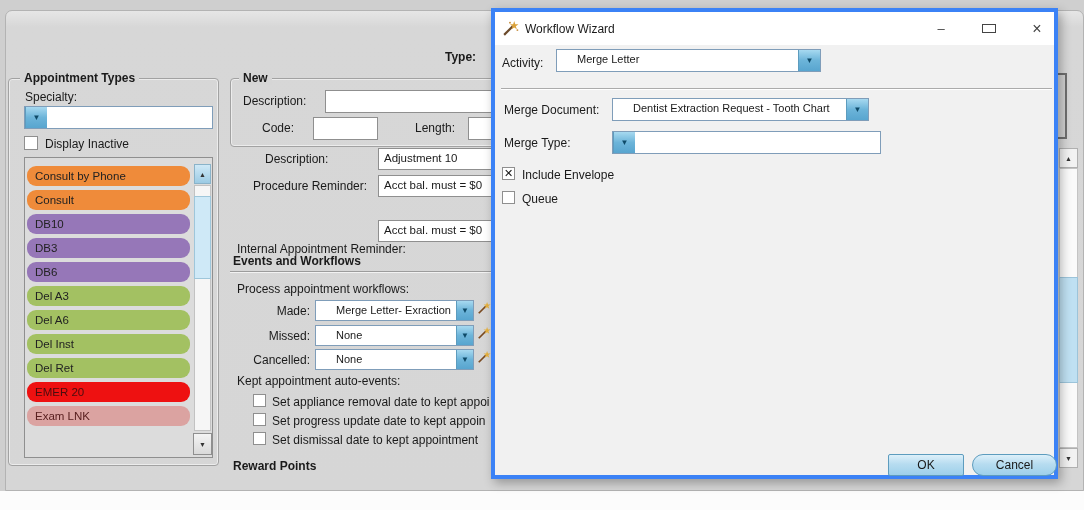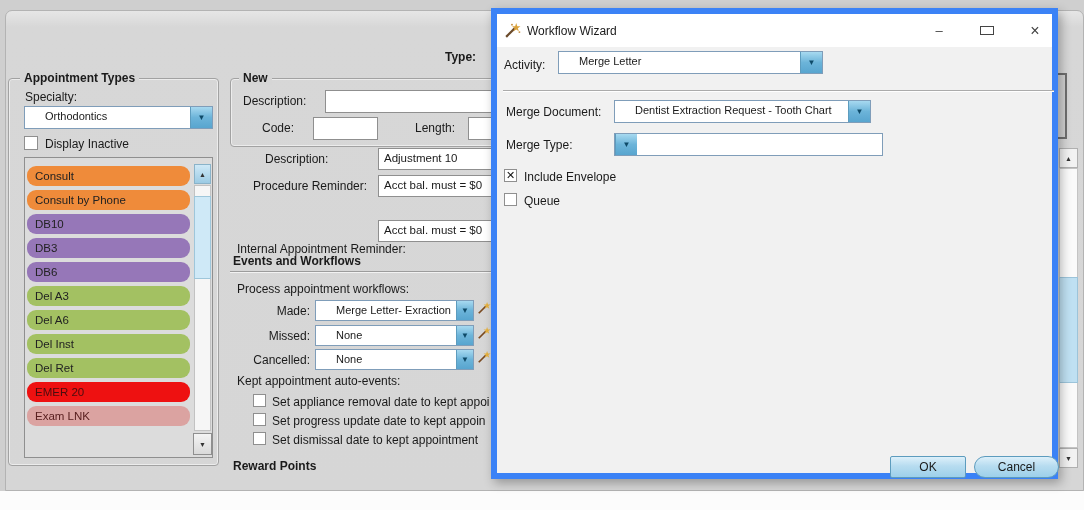--- a/index.html
+++ b/index.html
@@ -55,21 +55,21 @@
 
   
   .part-rect { position:absolute; left:1052px; top:73px; width:15px; height:66px; background:#d2d2d2; border:2px solid #6f6f6f; }
   .rsb-btn { position:absolute; left:1059px; width:19px; height:20px; background:#f2f2f2; border:1px solid #b0b0b0;
     display:flex; align-items:center; justify-content:center; font-size:7px; color:#333; }
   .rsb-track { position:absolute; left:1059px; top:168px; width:19px; height:280px; background:#fafafa; border:1px solid #c4c4c4; }
   .rsb-thumb { position:absolute; left:1059px; top:277px; width:19px; height:106px; background:#bfe0f2; border:1px solid #9cc4da; }
 
   
   .dialog { position:absolute; left:491px; top:8px; width:567px; height:471px; background:#f1f1f1;
-    border:6px solid #3b82f6; box-shadow:3px 4px 10px rgba(0,0,0,.3); z-index:10; }
+    border:4px solid #3b82f6; box-shadow:3px 4px 10px rgba(0,0,0,.3); z-index:10; }
   .titlebar { position:absolute; left:0; top:0; width:100%; height:33px; background:#fff; display:flex; align-items:center; }
   .titlebar .ticon { margin-left:7px; }
   .titlebar .ttext { margin-left:6px; font-size:12px; }
   .win-controls { position:absolute; right:10px; top:0; height:33px; display:flex; align-items:center; gap:34px; color:#444; }
   .win-controls span { width:14px; text-align:center; font-size:13px; }
   .maxbox { display:inline-block; width:9px; height:9px; border:1px solid #444; }
 
   .dlg-sep { position:absolute; left:6px; top:76px; width:551px; height:2px; border-top:1px solid #ababab; border-bottom:1px solid #fff; }
 
   .btn { position:absolute; height:22px; background:linear-gradient(#ddf0fa,#b7dcf0 45%,#9dd0ea);
@@ -82,31 +82,30 @@
 
   <div class="main-window"></div>
 
   <div class="abs bold lbl" style="left:445px; top:50px;">Type:</div>
 
   <div class="groupbox" style="left:8px; top:78px; width:211px; height:388px;"></div>
   <div class="group-label" style="left:20px; top:71px;">Appointment Types</div>
 
   <div class="abs lbl" style="left:25px; top:90px;">Specialty:</div>
   <div class="combo" style="left:24px; top:106px; width:189px; height:23px;">
-    <div class="cfield">Orthodontics</div>
     <div class="cbtn">▼</div>
   </div>
 
   <div class="chk" style="left:24px; top:136px; width:14px; height:14px;"></div>
   <div class="abs lbl" style="left:45px; top:137px;">Display Inactive</div>
 
   <div class="listbox">
     <div id="appt-items">
+        <div class="appt-item" style="background: rgb(239, 139, 58);">Consult by Phone</div>
         <div class="appt-item" style="background: rgb(239, 139, 58);">Consult</div>
-        <div class="appt-item" style="background: rgb(239, 139, 58);">Consult by Phone</div>
         <div class="appt-item" style="background: rgb(150, 119, 184);">DB10</div>
         <div class="appt-item" style="background: rgb(150, 119, 184);">DB3</div>
         <div class="appt-item" style="background: rgb(150, 119, 184);">DB6</div>
         <div class="appt-item" style="background: rgb(163, 193, 98);">Del A3</div>
         <div class="appt-item" style="background: rgb(163, 193, 98);">Del A6</div>
         <div class="appt-item" style="background: rgb(163, 193, 98);">Del Inst</div>
         <div class="appt-item" style="background: rgb(163, 193, 98);">Del Ret</div>
         <div class="appt-item" style="background: rgb(238, 17, 17); color: rgb(74, 14, 14);">EMER 20</div>
         <div class="appt-item" style="background: rgb(219, 163, 161); color: rgb(90, 32, 32);">Exam LNK</div>
       </div>

